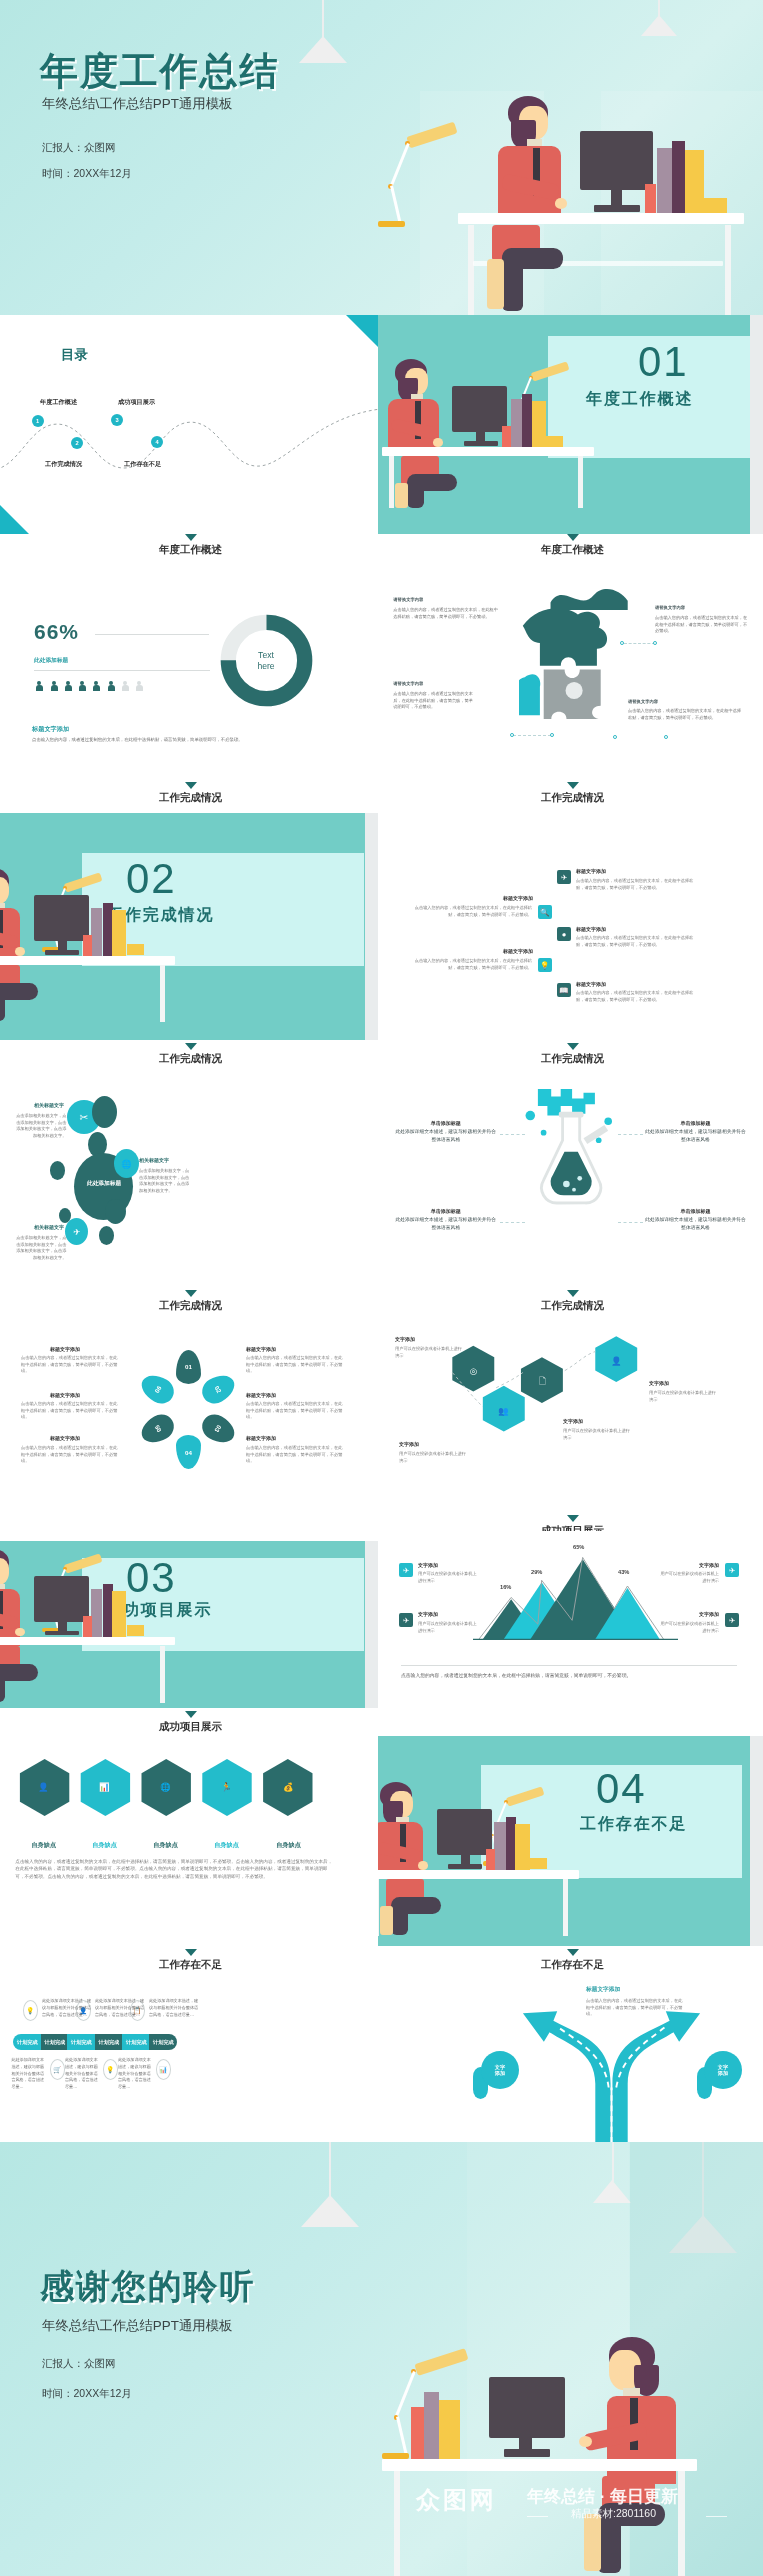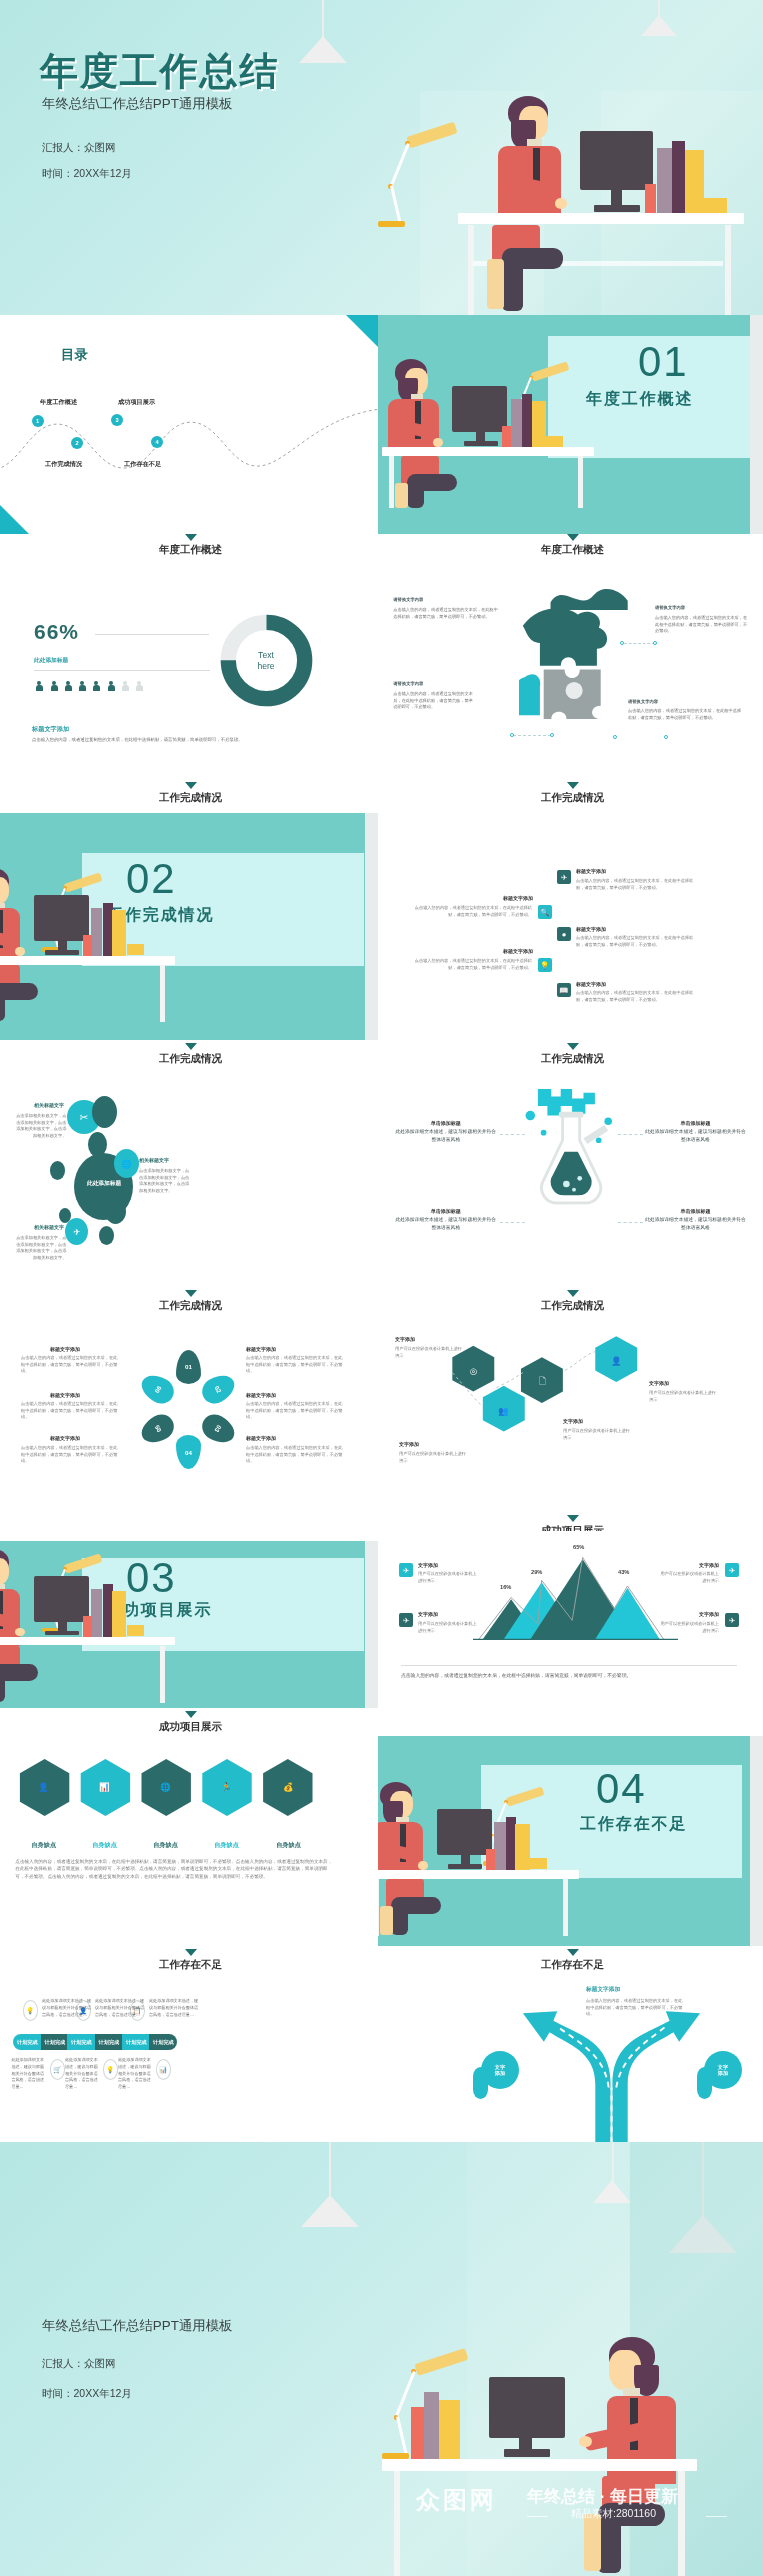--- a/index.html
+++ b/index.html
@@ -789,20 +789,21 @@
   <div class="slide mint-grad" style="left:0;top:2142px;width:763px;height:434px;">
     <div class="lamp-cord" style="left:329px;top:0;height:55px;"></div>
     <div class="lamp-shade" style="left:301px;top:53px;--w:29px;--h:32px;"></div>
     <div class="lamp-cord" style="left:612px;top:0;height:40px;"></div>
     <div class="lamp-shade" style="left:593px;top:38px;--w:19px;--h:23px;"></div>
     <div class="lamp-cord" style="left:702px;top:0;height:74px;"></div>
     <div class="lamp-shade" style="left:669px;top:73px;--w:34px;--h:38px;"></div>
     <div class="il-wallshade" style="left:467px;top:0;width:162px;height:434px;background:rgba(255,255,255,.09);"></div>
     <div class="il-wallshade" style="left:630px;top:0;width:134px;height:434px;background:rgba(120,200,195,.18);"></div>
 
+    <div class="cover-title" style="left:40px;top:122px;font-size:34px;">感谢您的聆听</div>
     <div class="cover-sub" style="left:42px;top:175px;font-size:13.4px;">年终总结\工作总结PPT通用模板</div>
     <div class="cover-meta" style="left:42px;top:215px;font-size:10.5px;">汇报人：众图网</div>
     <div class="cover-meta" style="left:42px;top:245px;font-size:10.5px;">时间：20XX年12月</div>
 
     <div class="illus" style="left:363px;top:191px;width:401px;height:243px;">
       <div class="il-lamp-head" style="left:52px;top:23px;width:53px;height:12.4px;transform:rotate(-18deg);"></div>
       <div class="il-lamp-joint" style="left:48px;top:36px;width:4.8px;height:4.8px;"></div>
       <div class="il-lamp-arm" style="left:50px;top:38px;width:2.9px;height:48px;transform:rotate(22deg);"></div>
       <div class="il-lamp-joint" style="left:30.5px;top:82px;width:4.8px;height:4.8px;"></div>
       <div class="il-lamp-arm" style="left:33px;top:84px;width:2.9px;height:40px;transform:rotate(-13deg);"></div>

